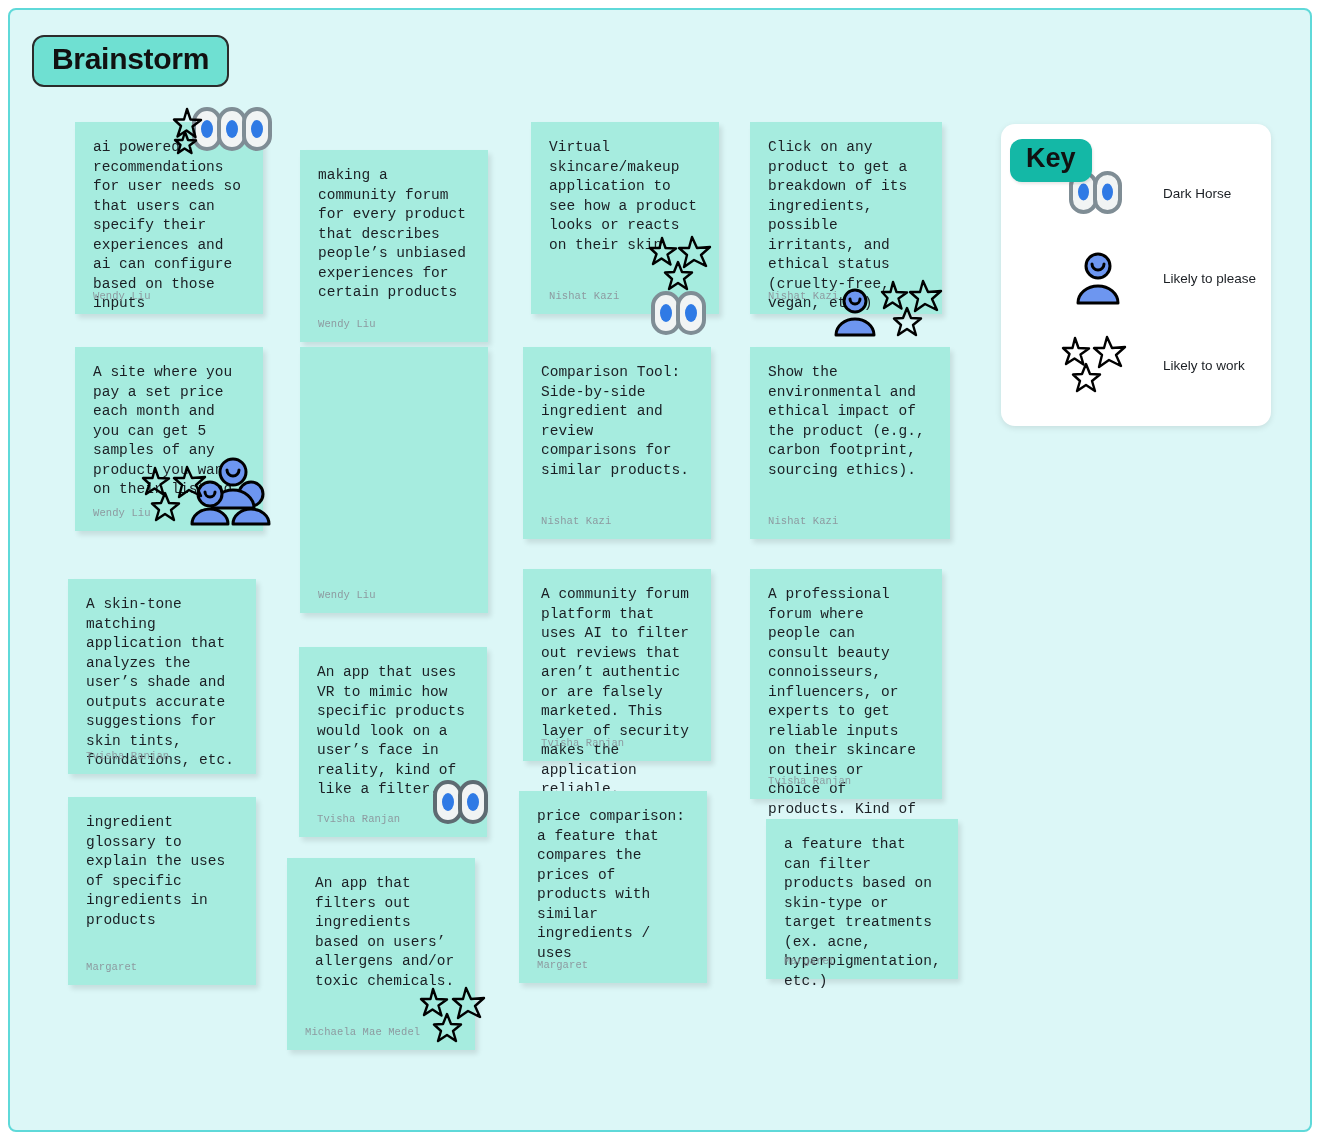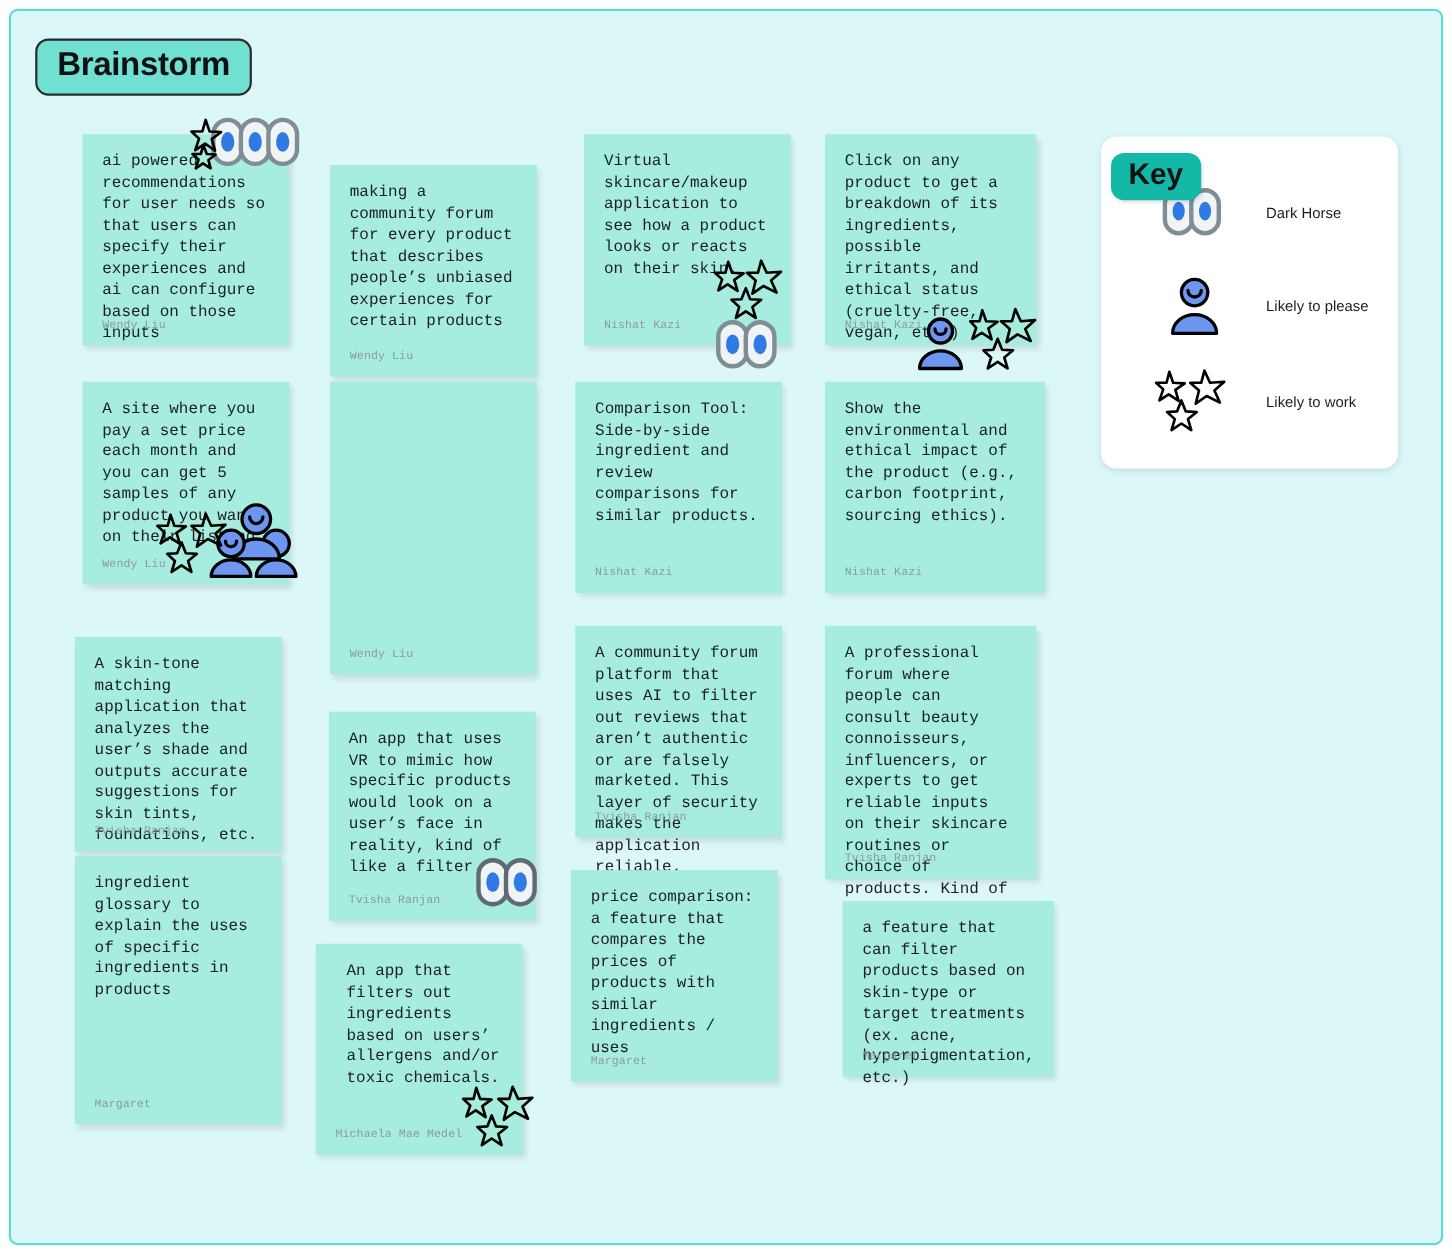--- a/index.html
+++ b/index.html
@@ -79,21 +79,21 @@
     font-size: 27px;
     font-weight: bold;
     color: #111;
     z-index: 20;
     box-shadow: 1px 2px 3px rgba(0,0,0,0.10);
   }
   .key-row {
     position: absolute;
     display: flex;
     align-items: center;
-    left: 4px; width: 100%; padding-left: 16px;
+    left: 16px; width: 100%; padding-left: 16px;
   }
   .key-icon-slot {
     width: 130px;
     display: flex;
     justify-content: center;
     align-items: center;
   }
   .key-label {
     font-size: 13.5px;
     color: #1b1f24;
@@ -122,21 +122,21 @@
     <div class="note" style="left:65px; top:337px; width:188px; height:184px;">
       <div class="note-text">A site where you pay a set price each month and you can get 5 samples of any product you want on their listing</div>
       <div class="note-author">Wendy Liu</div>
     </div>
 
     <div class="note" style="left:58px; top:569px; width:188px; height:195px;">
       <div class="note-text">A skin-tone matching application that analyzes the user’s shade and outputs accurate suggestions for skin tints, foundations, etc.</div>
       <div class="note-author">Tvisha Ranjan</div>
     </div>
 
-    <div class="note" style="left:58px; top:768px; width:188px; height:244px;">
+    <div class="note" style="left:58px; top:787px; width:188px; height:188px;">
       <div class="note-text">ingredient glossary to explain the uses of specific ingredients in products</div>
       <div class="note-author">Margaret</div>
     </div>
 
     <div class="note" style="left:290px; top:112px; width:188px; height:192px;margin-top:28px;">
       <div class="note-text">making a community forum for every product that describes people’s unbiased experiences for certain products</div>
       <div class="note-author">Wendy Liu</div>
     </div>
 
     <div class="note" style="left:290px; top:337px; width:188px; height:266px;">

